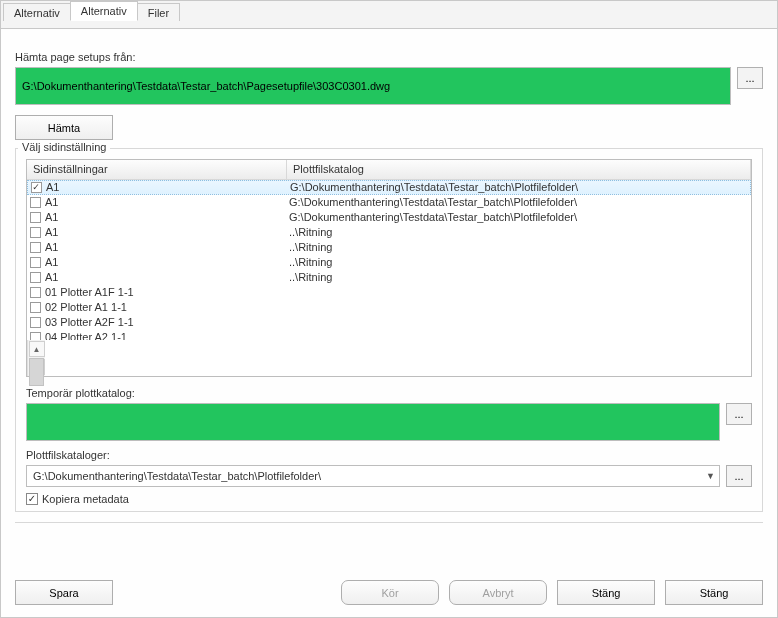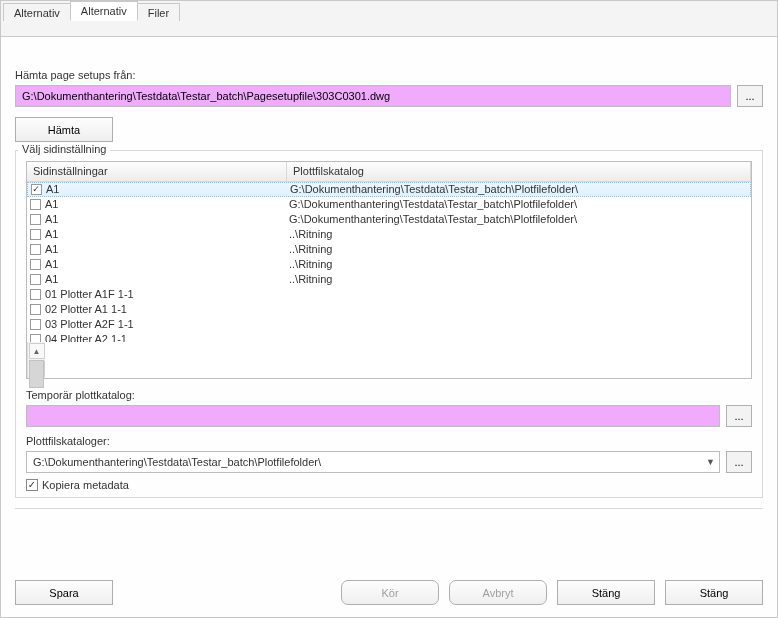--- a/index.html
+++ b/index.html
@@ -18,21 +18,21 @@
     width: 778px;
     height: 618px;
     border: 1px solid #c8c8c8;
     display: flex;
     flex-direction: column;
     background: #fefefe;
   }
   
   .tabstrip {
     display: flex;
-    height: 36px;
+    height: 28px;
     border-bottom: 1px solid #c8c8c8;
     background: #f4f4f4;
     padding-left: 2px;
   }
   .tab {
     padding: 2px 10px 0 10px;
     border: 1px solid #c8c8c8;
     border-bottom: none;
     background: #f4f4f4;
     margin-right: -1px;
@@ -50,34 +50,34 @@
   }
   
   .page {
     flex: 1;
     padding: 10px 14px 8px 14px;
     display: flex;
     flex-direction: column;
     overflow: hidden;
   }
   .label {
-    margin: 22px 0 4px 0;
+    margin: 12px 0 4px 0;
   }
   .row {
     display: flex;
     align-items: stretch;
     gap: 6px;
   }
   .textinput {
     flex: 1;
-    height: 22px;
+    height: 38px;
     border: 1px solid #bdbdbd;
     padding: 0 6px;
     font: inherit;
-    background: #f0abfc;
+    background: #22c55e;
   }
   .browse-btn {
     width: 26px;
     height: 22px;
     border: 1px solid #b0b0b0;
     background: #f3f3f3;
     font: inherit;
     line-height: 14px;
     padding: 0;
   }

